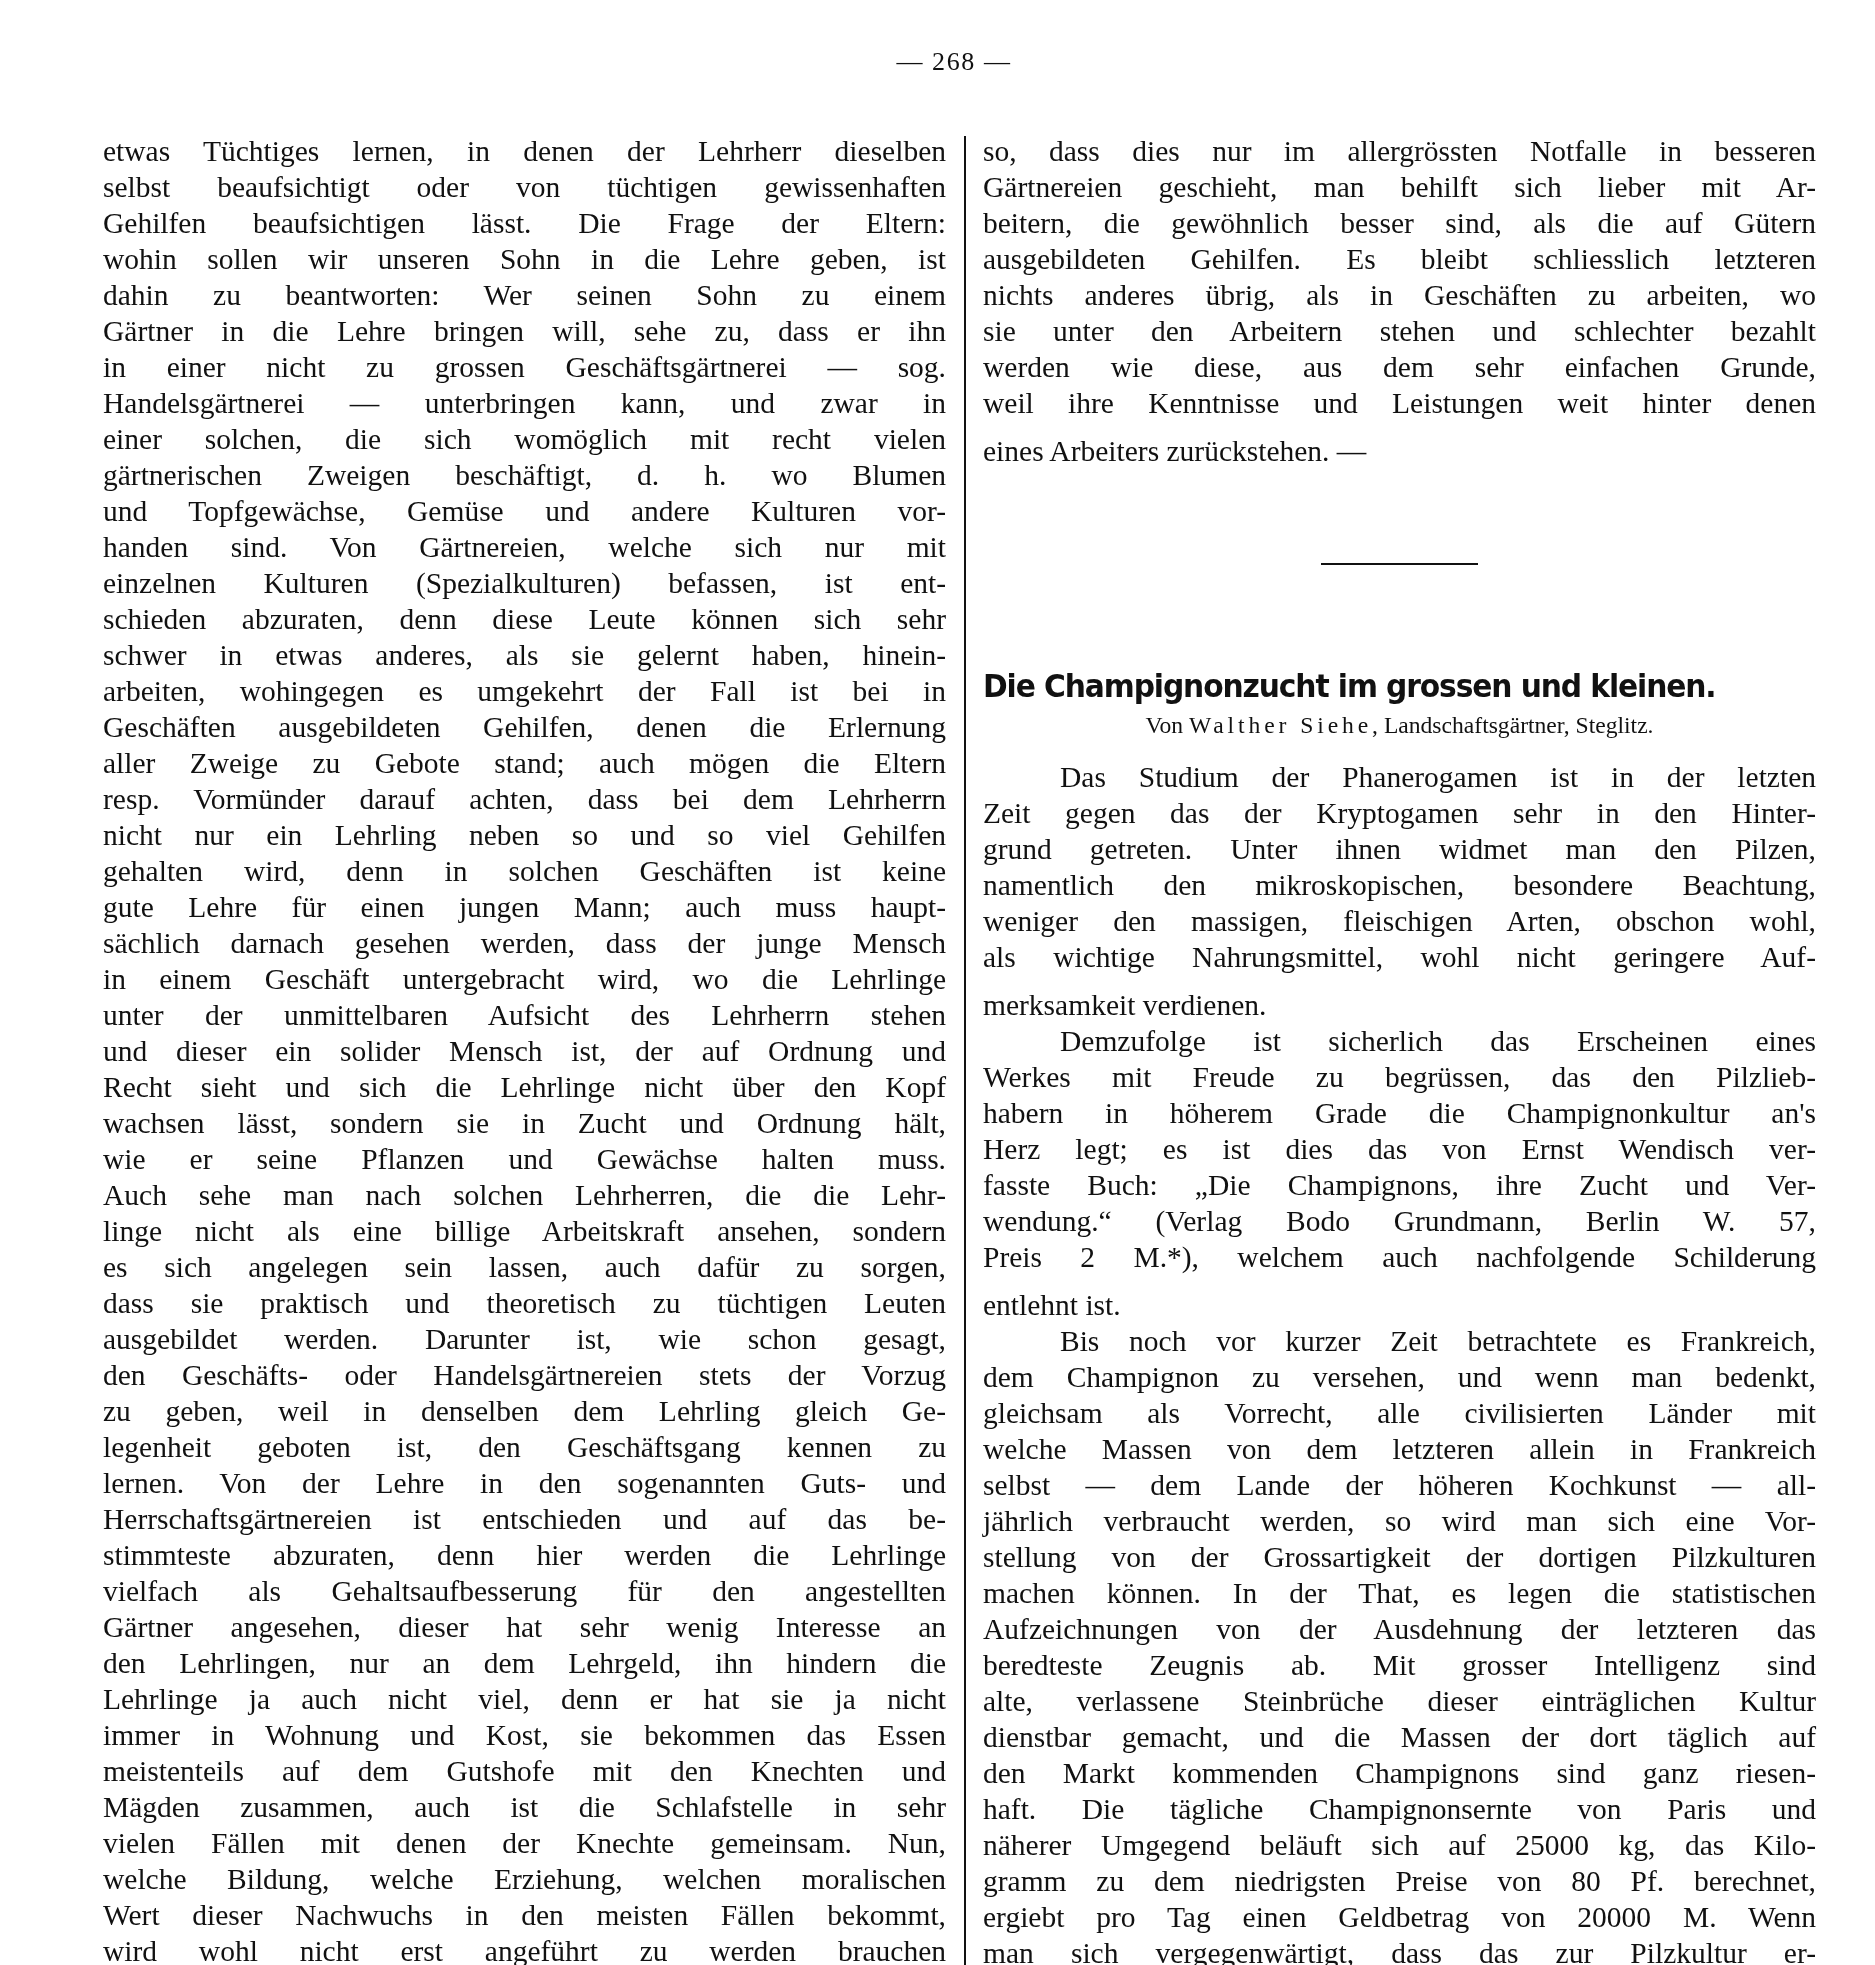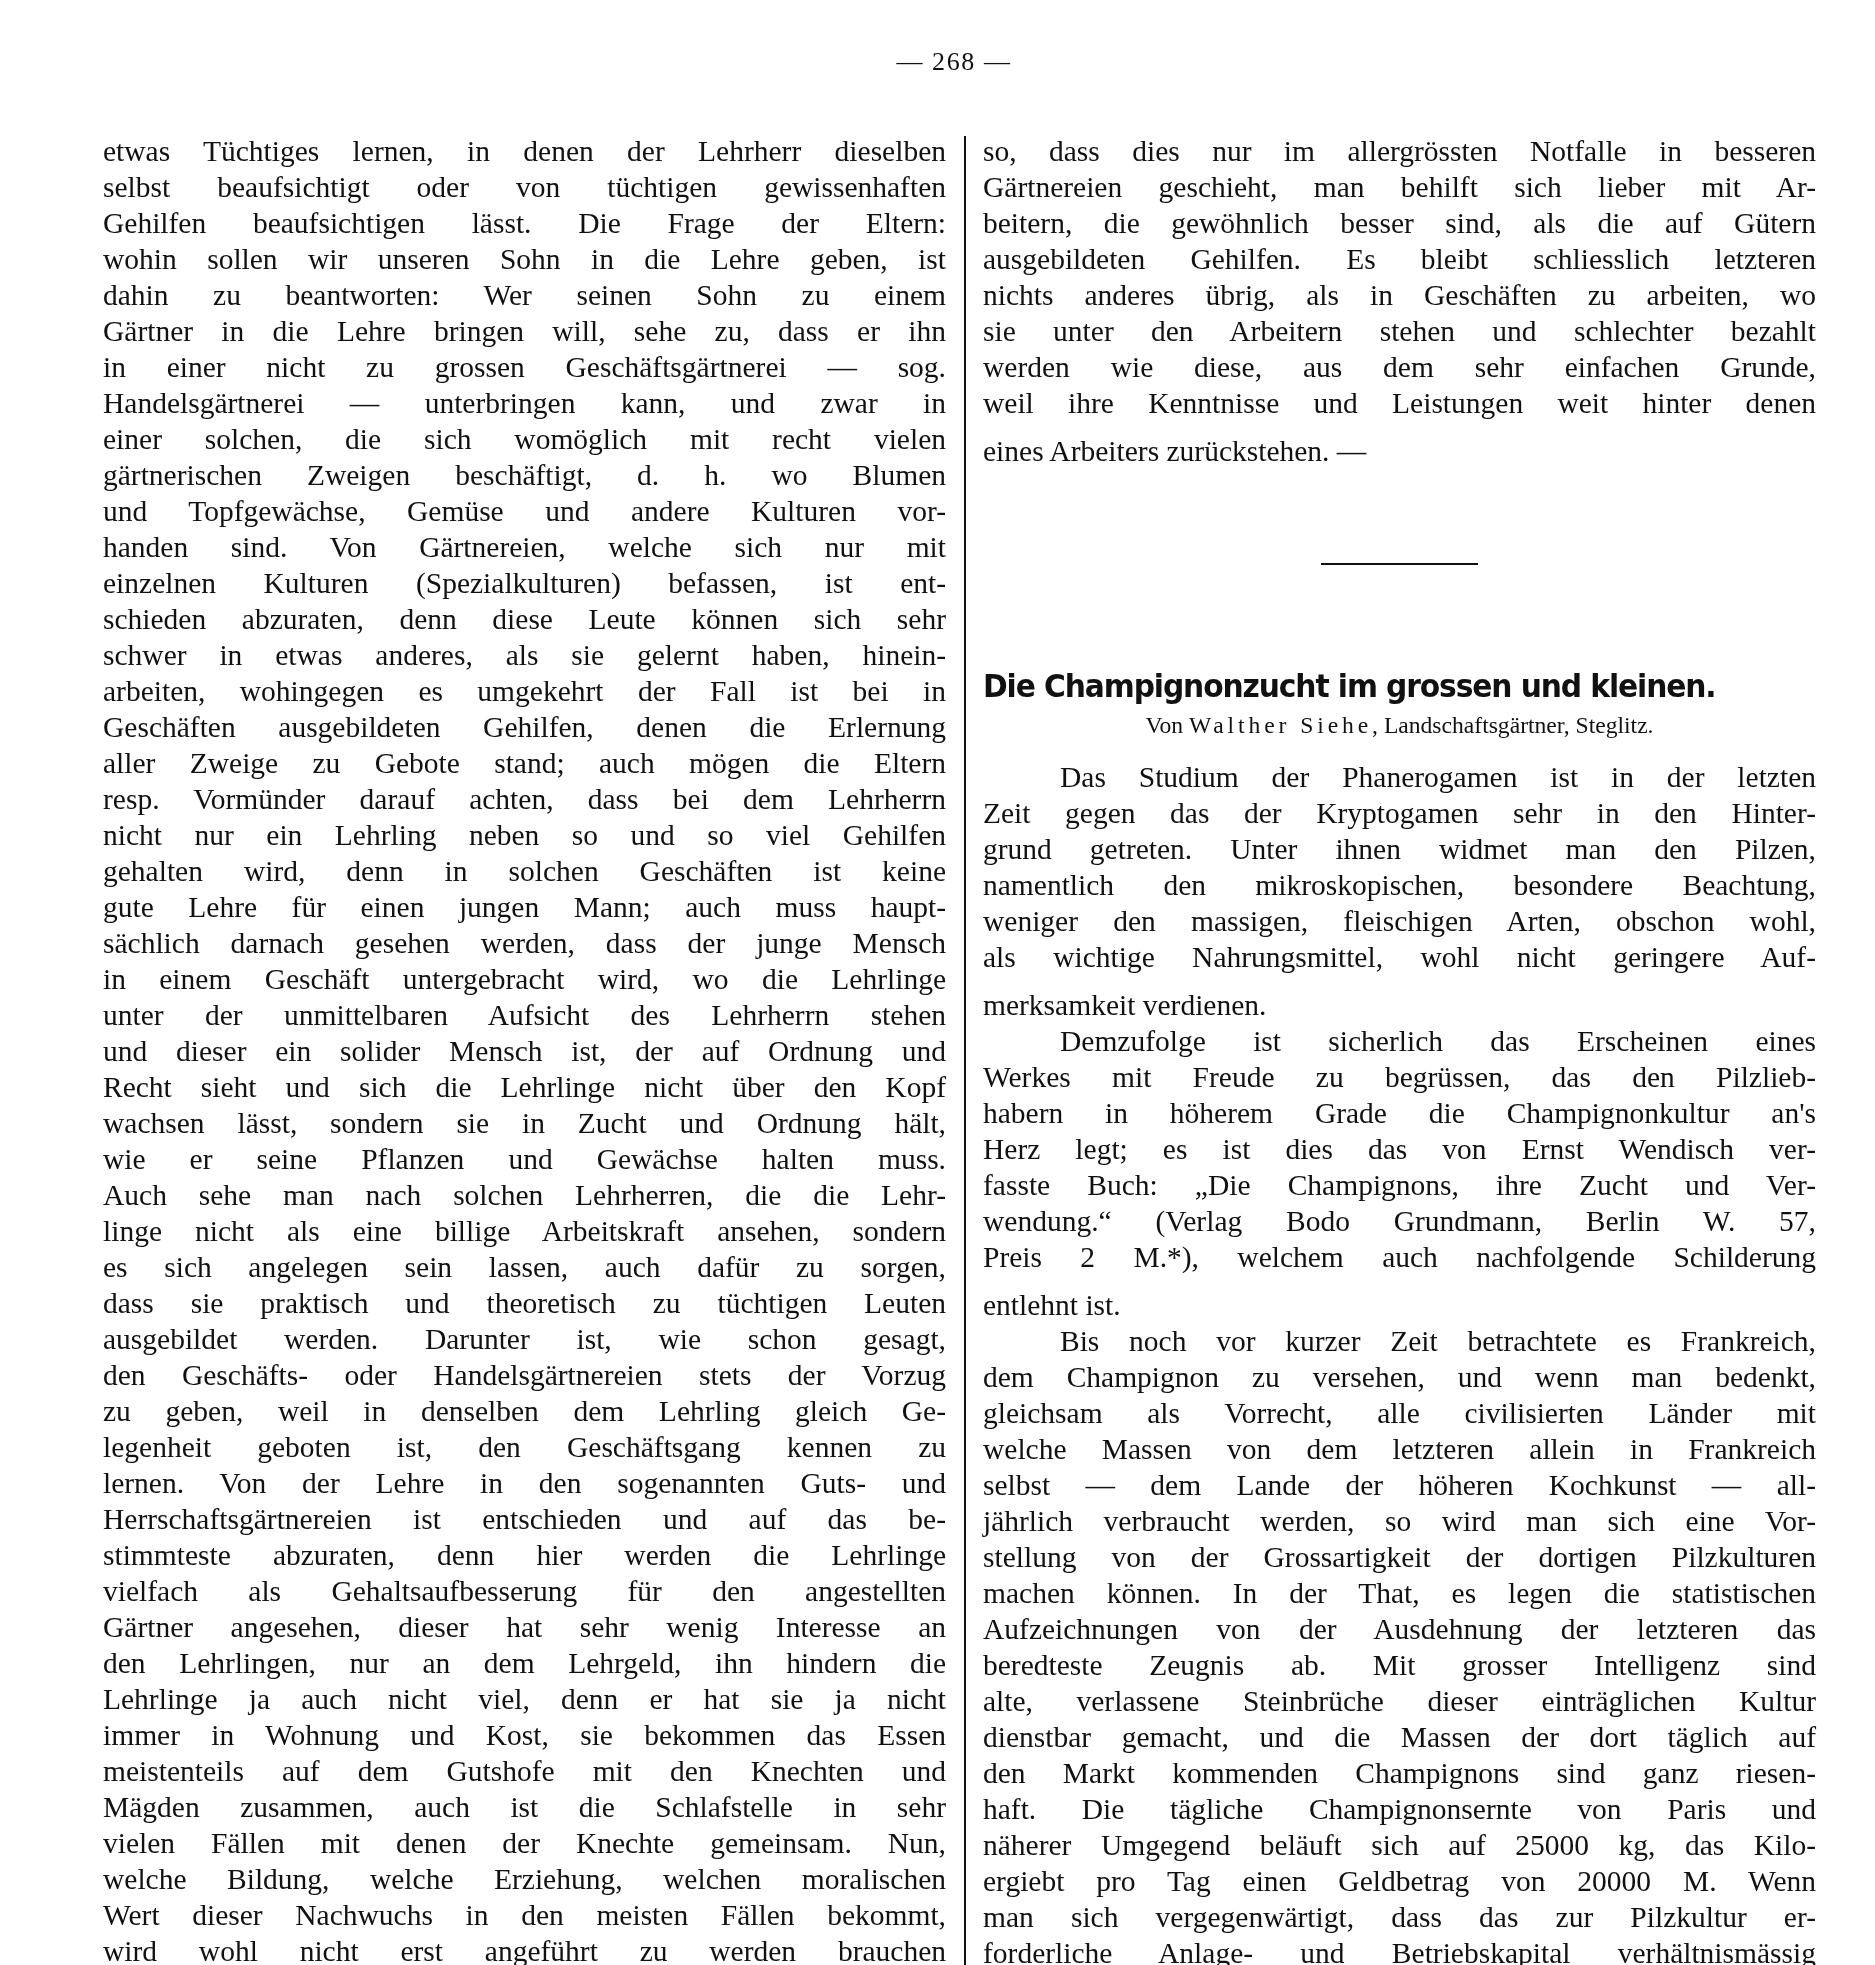--- a/index.html
+++ b/index.html
@@ -130,20 +130,21 @@
         <span class="line">jährlich verbraucht werden, so wird man sich eine Vor-</span>
         <span class="line">stellung von der Grossartigkeit der dortigen Pilzkulturen</span>
         <span class="line">machen können. In der That, es legen die statistischen</span>
         <span class="line">Aufzeichnungen von der Ausdehnung der letzteren das</span>
         <span class="line">beredteste Zeugnis ab. Mit grosser Intelligenz sind</span>
         <span class="line">alte, verlassene Steinbrüche dieser einträglichen Kultur</span>
         <span class="line">dienstbar gemacht, und die Massen der dort täglich auf</span>
         <span class="line">den Markt kommenden Champignons sind ganz riesen-</span>
         <span class="line">haft. Die tägliche Champignonsernte von Paris und</span>
         <span class="line">näherer Umgegend beläuft sich auf 25000 kg, das Kilo-</span>
+        <span class="line">gramm zu dem niedrigsten Preise von 80 Pf. berechnet,</span>
         <span class="line">ergiebt pro Tag einen Geldbetrag von 20000 M. Wenn</span>
         <span class="line">man sich vergegenwärtigt, dass das zur Pilzkultur er-</span>
         <span class="line">forderliche Anlage- und Betriebskapital verhältnismässig</span>
       </div>
     </div>
 
 </div>
 
 
 </body></html>

